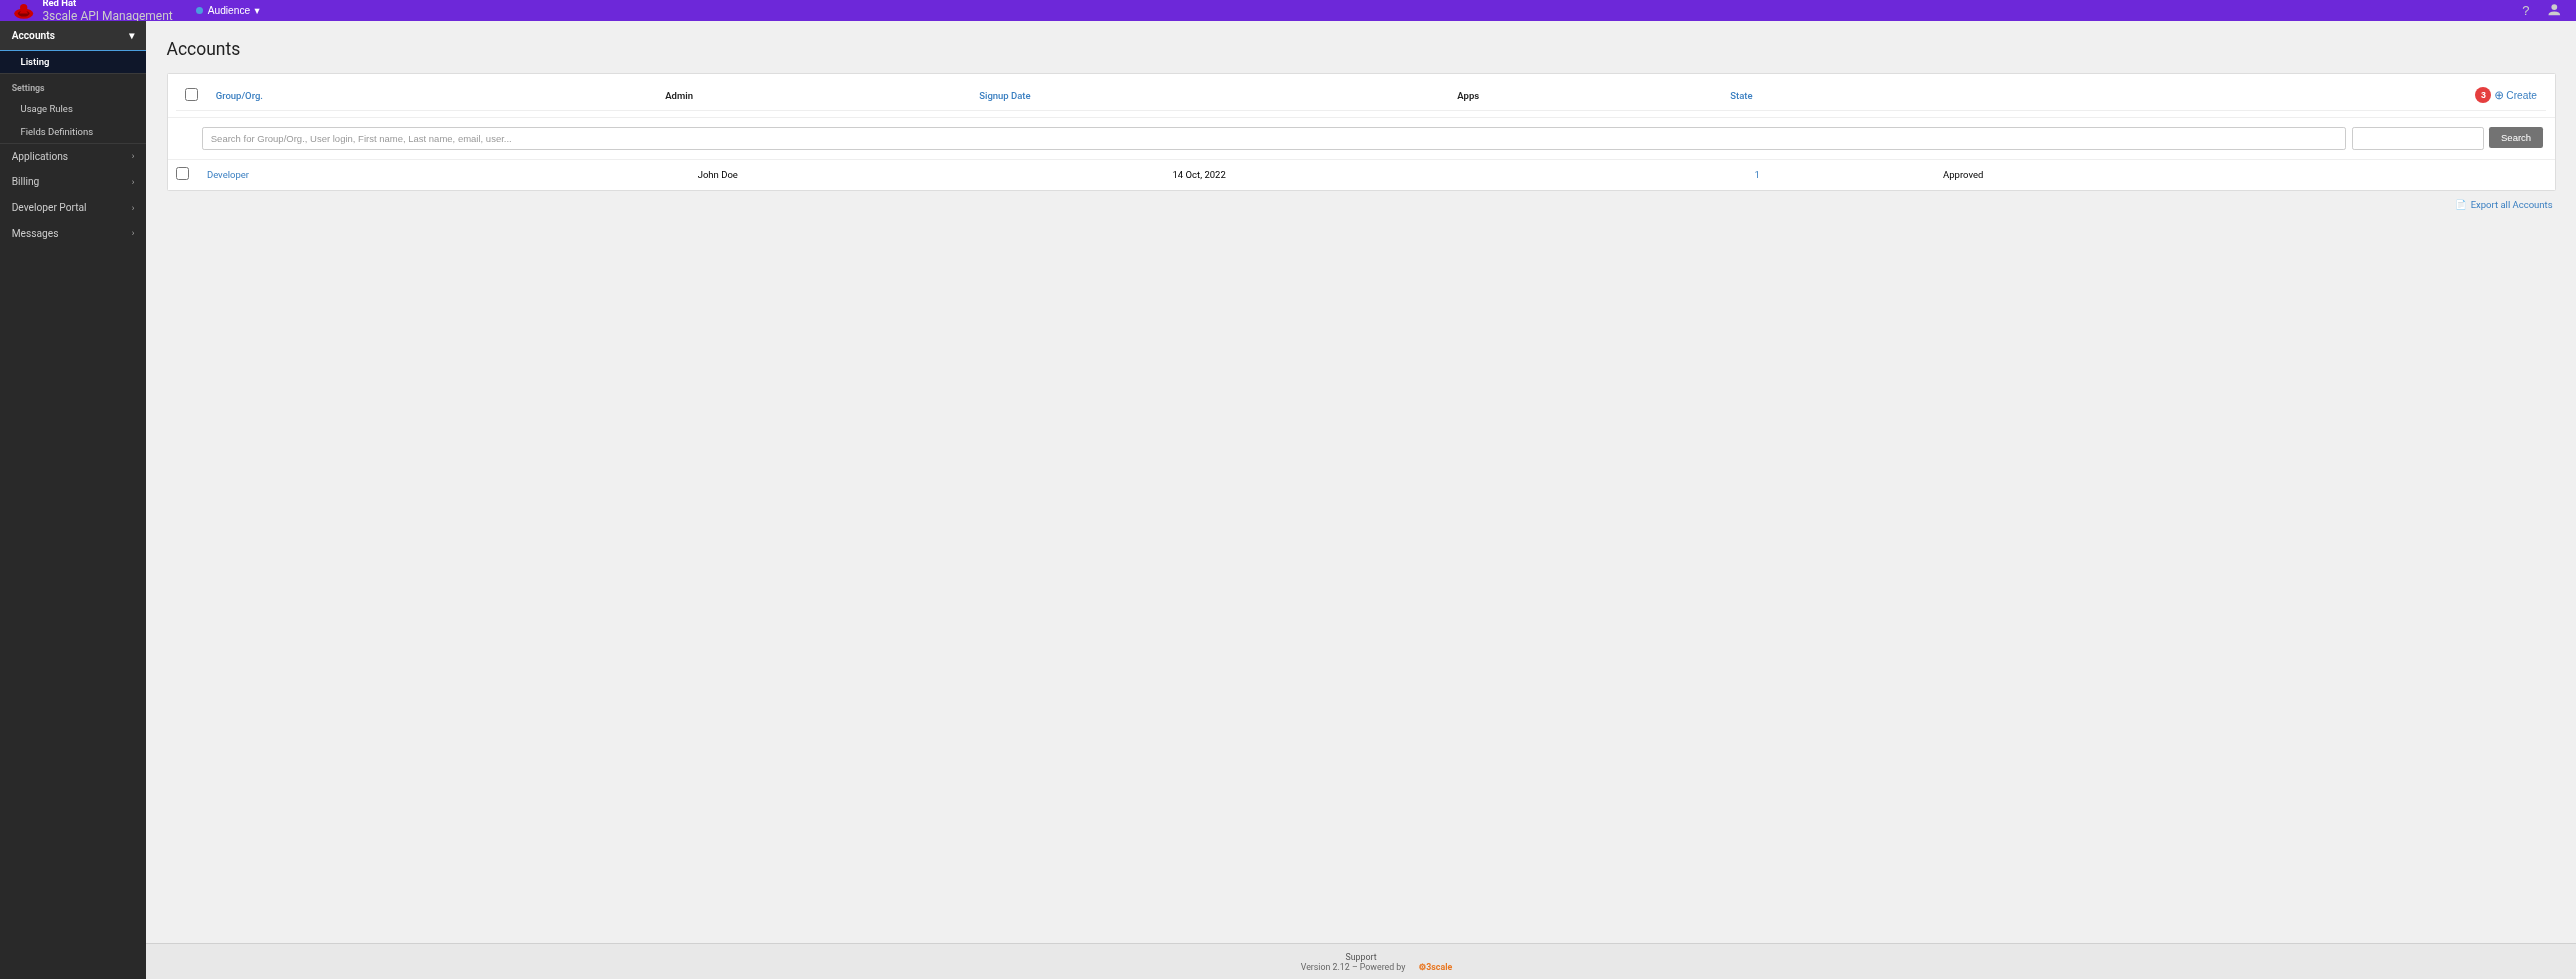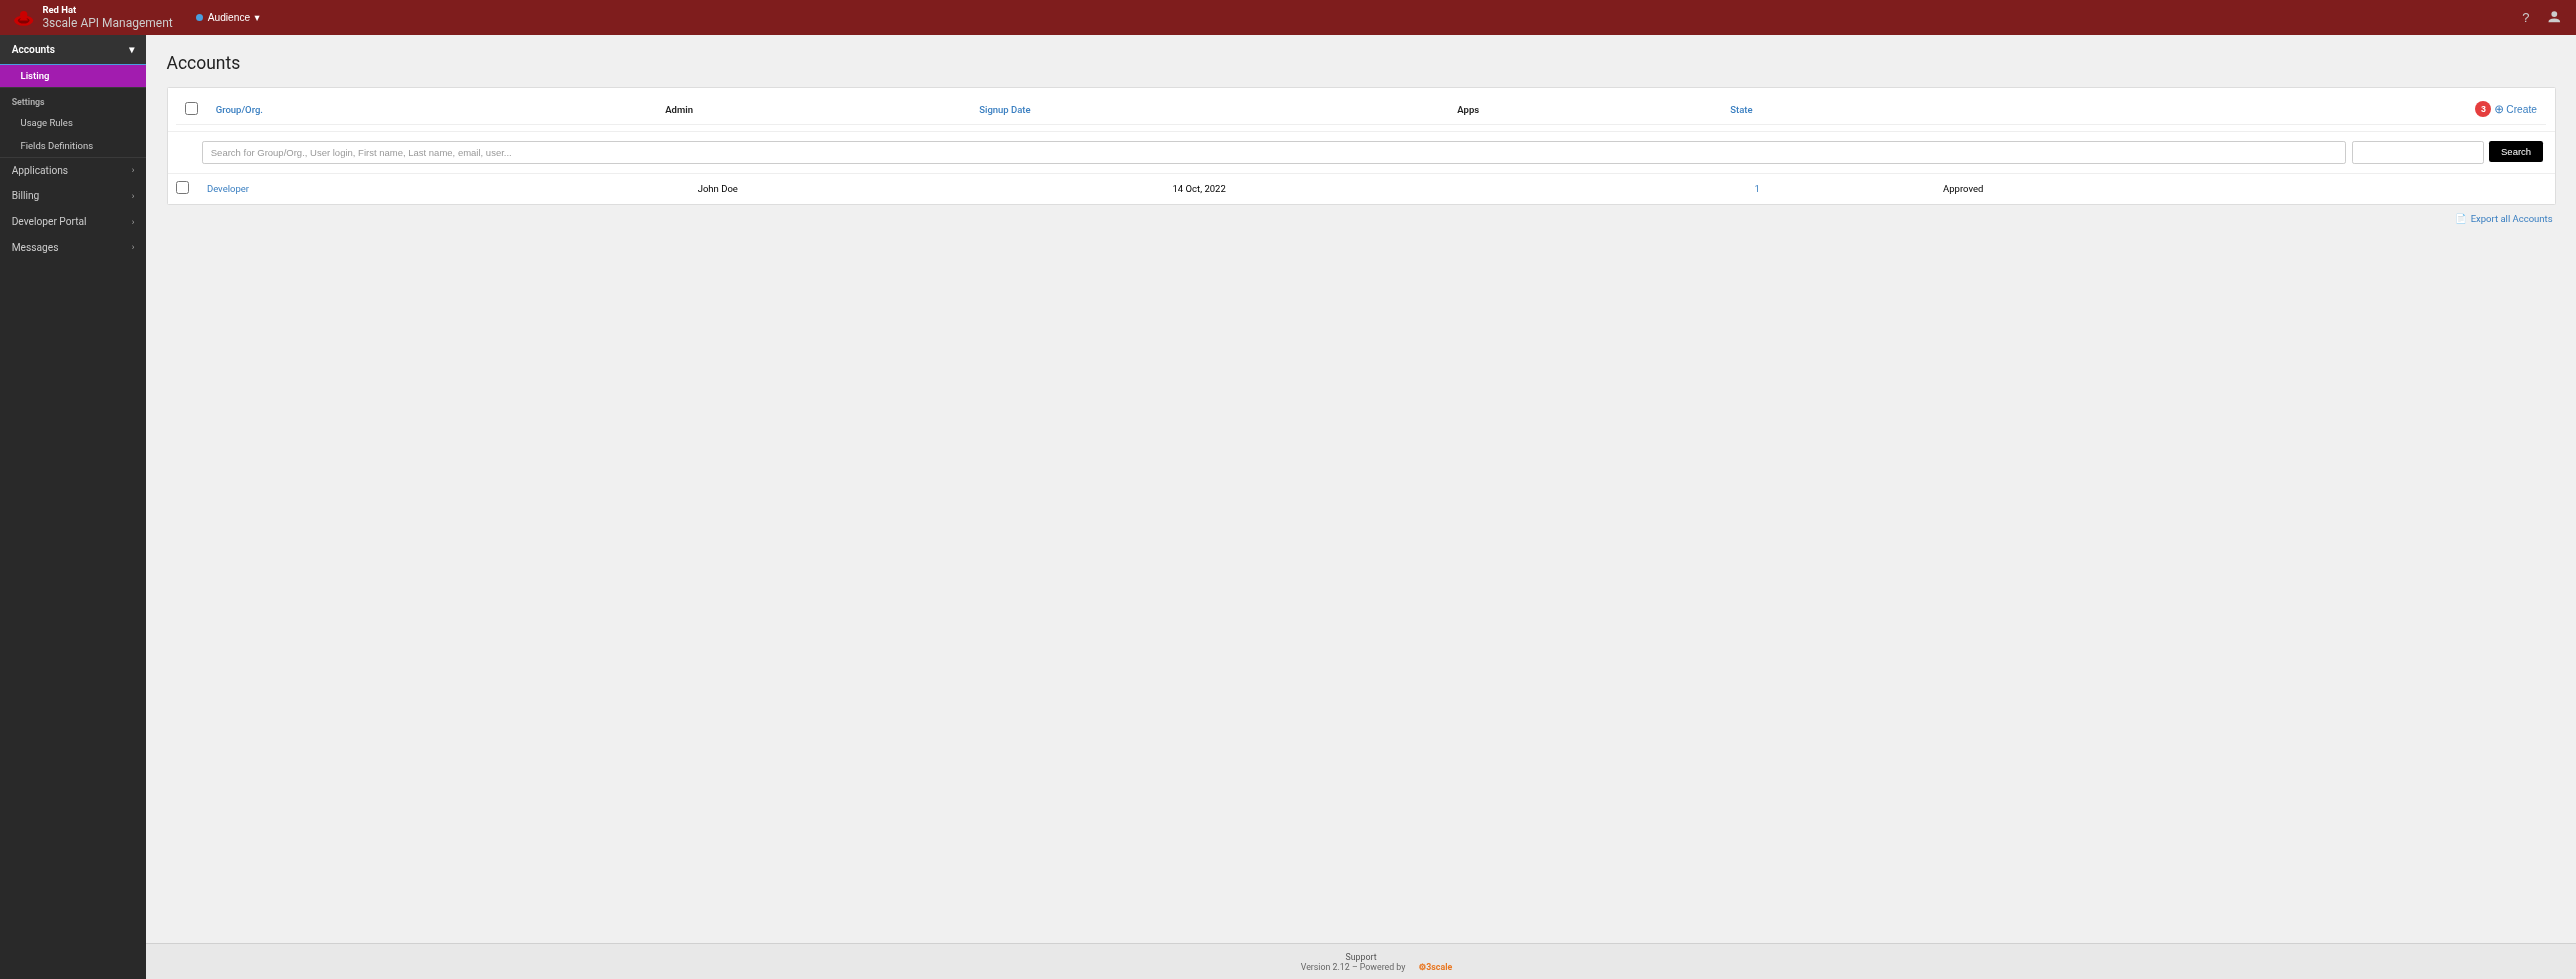--- a/index.html
+++ b/index.html
@@ -1,24 +1,24 @@
 <!DOCTYPE html>
 <html style="font-size:11.7px"><head>
   <meta charset="utf-8">
   <style>
     * { box-sizing: border-box; margin: 0; padding: 0; }
     body { font-family: -apple-system, BlinkMacSystemFont, 'Segoe UI', Roboto, Oxygen, sans-serif; font-size: 10.2px; background: #f5f5f5; display: flex; flex-direction: column; min-height: 100vh; }
 
     
     .top-nav {
-      background: #7f1d1d;
-      color: #fff;
-      display: flex;
-      align-items: center;
-      height: 35px;
+      background: #6d28d9;
+      color: #fff;
+      display: flex;
+      align-items: center;
+      height: 21px;
       padding: 0 11.7px;
       flex-shrink: 0;
     }
     .brand {
       display: flex;
       align-items: center;
       gap: 7.3px;
       margin-right: 17.5px;
     }
     .brand-logo {
@@ -96,21 +96,21 @@
     }
     .sidebar-header.active { border-bottom: 1.5px solid #4a9ede; }
     .sidebar-sub-item {
       padding: 5.8px 11.7px 5.8px 20.5px;
       font-size: 9.5px;
       color: #ccc;
       cursor: pointer;
       text-decoration: none;
       display: block;
     }
-    .sidebar-sub-item.active { color: #fff; font-weight: 600; background: #a21caf; }
+    .sidebar-sub-item.active { color: #fff; font-weight: 600; background: #0f172a; }
     .sidebar-settings-label {
       padding: 8.8px 11.7px 4.4px;
       font-size: 8.8px;
       font-weight: 700;
       color: #aaa;
       text-transform: none;
     }
     .sidebar-nav-item {
       display: flex;
       align-items: center;
@@ -164,21 +164,21 @@
     .search-main::placeholder { color: #999; }
     .search-secondary {
       width: 132px;
       padding: 5.1px 7.3px;
       border: 0.7px solid #ccc;
       border-radius: 2.2px;
       font-size: 9.5px;
     }
     .btn-search {
       padding: 5.1px 11.7px;
-      background: #000000;
+      background: #737373;
       color: #fff;
       border: none;
       border-radius: 2.2px;
       font-size: 9.5px;
       cursor: pointer;
     }
     .create-btn {
       display: flex;
       align-items: center;
       gap: 2.9px;

